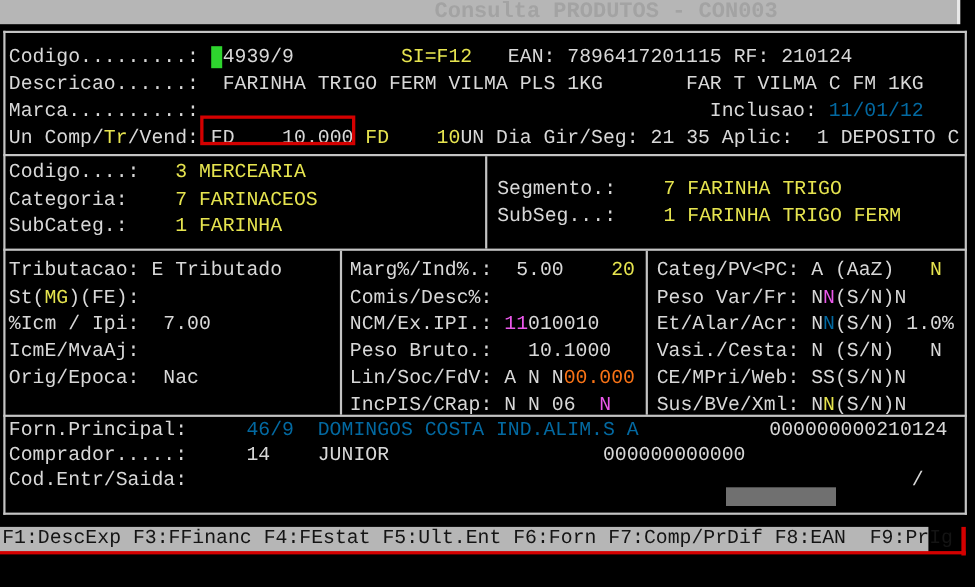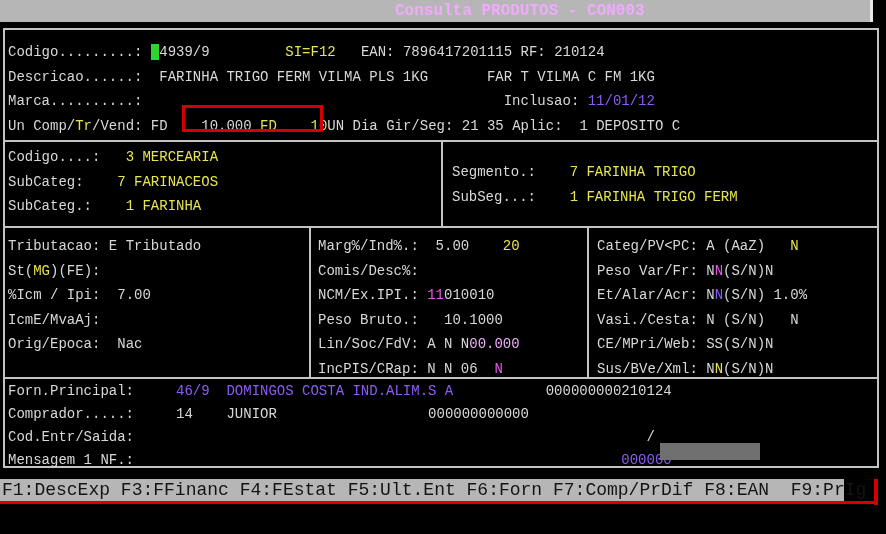--- a/index.html
+++ b/index.html
@@ -1,39 +1,39 @@
 <!DOCTYPE html>
 <html><head>
 <meta charset="utf-8">
 <style>
   html,body{margin:0;padding:0}
   body{
     width:886px;height:534px;background:#000;position:relative;overflow:hidden;
     font-family:"Liberation Mono","DejaVu Sans Mono",monospace;
   }
   .abs{position:absolute}
-  .tl{white-space:pre;font-size:14px;line-height:24.5px;letter-spacing:0}
+  .tl{white-space:pre;font-size:18px;line-height:24.5px;letter-spacing:0}
   .sec{left:0;top:0}
   #sec-header{left:8px;top:40px}
   #sec-class-left{left:8px;top:145px}
   #sec-class-right{left:452px;top:160px}
   #sec-tax{left:8px;top:234px}
   #sec-margin{left:318px;top:234px}
   #sec-flags{left:597px;top:234px}
   #sec-supplier{left:8px;top:380px}
   #sec-supplier .tl{line-height:23px}
   .w{color:#d8d8d8}
   .y{color:#e6e44f}
-  .cy{color:#8b5cf6}
+  .cy{color:#0369a1}
   .mg{color:#ea58ea}
-  .rd{color:#f0abfc}
+  .rd{color:#f97316}
   .cur{background:#2ed52e;color:#2ed52e}
   .titlebar{left:0;top:0;width:870px;height:22px;background:#b6b6b6}
   .titletick{left:870px;top:0;width:3px;height:22px;background:#e8e8e8}
-  .wtitle{left:395px;top:0;height:36px;line-height:22px;font-size:16px;font-weight:bold;color:#f0abfc;white-space:pre}
+  .wtitle{left:395px;top:0;height:36px;line-height:22px;font-size:20px;font-weight:bold;color:#a3a3a3;white-space:pre}
   .bline{background:#c4c4c4}
   .redbox{left:182px;top:105px;width:141px;height:27px;border:3px solid #d40000;box-sizing:border-box}
   .msgbox{left:660px;top:443px;width:100px;height:17px;background:#707070}
   .fbar{left:0;top:479px;width:844px;height:23px;background:#b6b6b6;font-size:18px;line-height:23px;color:#141414;white-space:pre;padding-left:2px;box-sizing:border-box}
   .funder{left:0;top:501px;width:878px;height:3px;background:#d40000}
   .fright{left:874px;top:479px;width:4px;height:26px;background:#d40000}
 </style>
 </head>
 <body>
 
@@ -55,21 +55,21 @@
 <div class="abs bline" style="left:587px;top:228px;width:2px;height:149px"></div>
 
 <div class="abs sec" id="sec-header">
     <div class="tl"><span class="w">Codigo.........: </span><span class="cur"> </span><span class="w">4939/9</span><span class="w">         </span><span class="y">SI=F12</span><span class="w">   EAN: </span><span class="w">7896417201115</span><span class="w"> RF: </span><span class="w">210124</span></div>
     <div class="tl"><span class="w">Descricao......:  </span><span class="w">FARINHA TRIGO FERM VILMA PLS 1KG</span><span class="w">       </span><span class="w">FAR T VILMA C FM 1KG</span></div>
     <div class="tl"><span class="w">Marca..........:</span><span class="w">                                           </span><span class="w">Inclusao: </span><span class="cy">11/01/12</span></div>
     <div class="tl"><span class="w">Un Comp/</span><span class="y">Tr</span><span class="w">/Vend: </span><span class="w">FD    10.000</span><span class="w"> </span><span class="y">FD</span><span class="w">    </span><span class="y">10</span><span class="w">UN</span><span class="w"> Dia Gir/Seg: </span><span class="w">21 35</span><span class="w"> Aplic:  </span><span class="w">1 DEPOSITO C</span></div>
   </div>
 <div class="abs sec" id="sec-class-left">
     <div class="tl"><span class="w">Codigo....: </span><span class="y">  3 MERCEARIA</span></div>
-    <div class="tl"><span class="w">SubCateg: </span><span class="y">   7 FARINACEOS</span></div>
+    <div class="tl"><span class="w">Categoria: </span><span class="y">   7 FARINACEOS</span></div>
     <div class="tl"><span class="w">SubCateg.: </span><span class="y">   1 FARINHA</span></div>
   </div>
 <div class="abs sec" id="sec-class-right">
     <div class="tl"><span class="w">Segmento.: </span><span class="y">   7 FARINHA TRIGO</span></div>
     <div class="tl"><span class="w">SubSeg...: </span><span class="y">   1 FARINHA TRIGO FERM</span></div>
   </div>
 <div class="abs sec" id="sec-tax">
     <div class="tl"><span class="w">Tributacao: </span><span class="w">E Tributado</span></div>
     <div class="tl"><span class="w">St(</span><span class="y">MG</span><span class="w">)(FE):</span></div>
     <div class="tl"><span class="w">%Icm / Ipi: </span><span class="w"> 7.00</span></div>
@@ -89,21 +89,20 @@
     <div class="tl"><span class="w">Peso Var/Fr: </span><span class="w">N</span><span class="mg">N</span><span class="w">(S/N)N</span></div>
     <div class="tl"><span class="w">Et/Alar/Acr: </span><span class="w">N</span><span class="cy">N</span><span class="w">(S/N) 1.0%</span></div>
     <div class="tl"><span class="w">Vasi./Cesta: </span><span class="w">N (S/N)   N</span></div>
     <div class="tl"><span class="w">CE/MPri/Web: </span><span class="w">SS(S/N)N</span></div>
     <div class="tl"><span class="w">Sus/BVe/Xml: </span><span class="w">N</span><span class="y">N</span><span class="w">(S/N)N</span></div>
   </div>
 <div class="abs sec" id="sec-supplier">
     <div class="tl"><span class="w">Forn.Principal: </span><span class="cy">    46/9  DOMINGOS COSTA IND.ALIM.S A</span><span class="w">           </span><span class="w">000000000210124</span></div>
     <div class="tl"><span class="w">Comprador.....: </span><span class="w">    14    JUNIOR</span><span class="w">                  </span><span class="w">000000000000</span></div>
     <div class="tl"><span class="w">Cod.Entr/Saida:</span><span class="w">                                                             </span><span class="w">/</span></div>
-    <div class="tl"><span class="w">Mensagem 1 NF.:</span><span class="w">                                                          </span><span class="cy">000000</span></div>
   </div>
 
 <div class="abs redbox"></div>
 
 <div class="abs msgbox"></div>
 
 <div class="abs fbar"><span><span>F1:DescExp</span><span> </span><span>F3:FFinanc</span><span> </span><span>F4:FEstat</span><span> </span><span>F5:Ult.Ent</span><span> </span><span>F6:Forn</span><span> </span><span>F7:Comp/PrDif</span><span> </span><span>F8:EAN</span><span>  </span><span>F9:PrIg</span></span></div>
 <div class="abs funder"></div>
 <div class="abs fright"></div>
 

